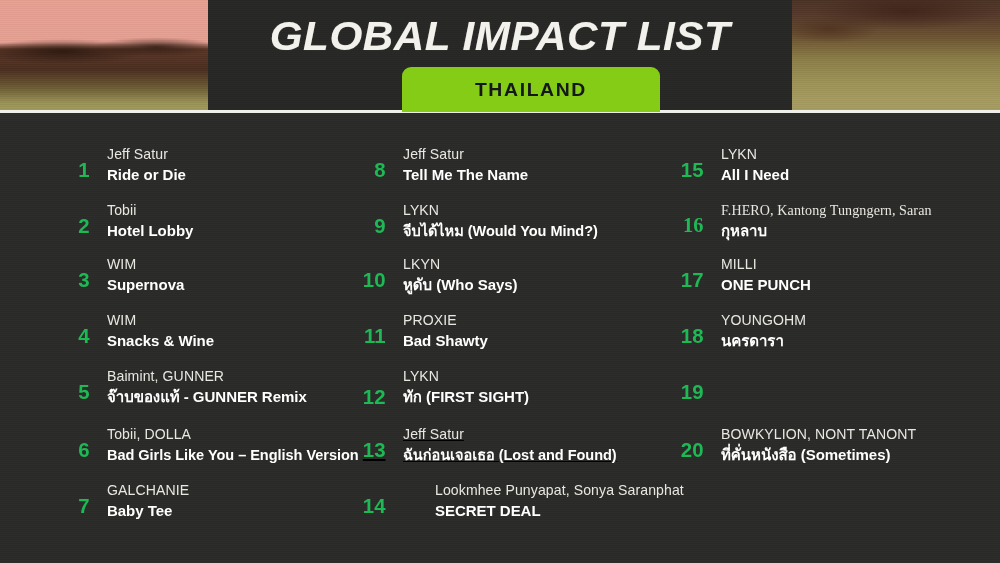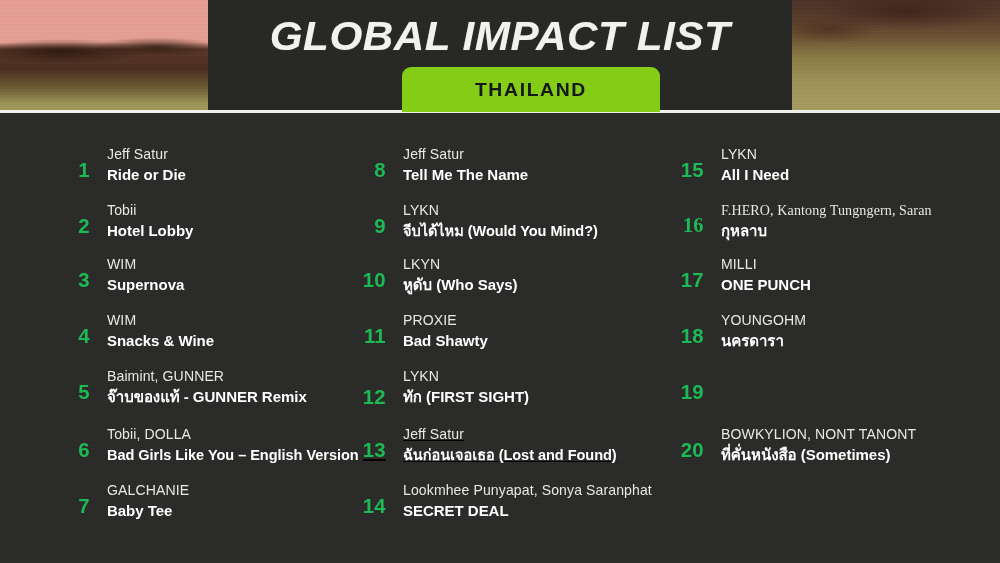--- a/index.html
+++ b/index.html
@@ -203,21 +203,21 @@
             <div class="track">ทัก (FIRST SIGHT)</div>
           </div>
         </div>
         <div class="entry" style="top: 312px; text-decoration: underline;">
           <div class="rank">13</div>
           <div class="meta">
             <div class="artist">Jeff Satur</div>
             <div class="track wide">ฉันก่อนเจอเธอ (Lost and Found)</div>
           </div>
         </div>
-        <div class="entry" style="top: 368px;">
+        <div class="entry" style="top: 368px; gap: 32px;">
           <div class="rank">14</div>
           <div class="meta">
             <div class="artist">Lookmhee Punyapat, Sonya Saranphat</div>
             <div class="track">SECRET DEAL</div>
           </div>
         </div>
       </div>
     <div class="col col-3">
         <div class="entry" style="top: 32px;">
           <div class="rank">15</div>

